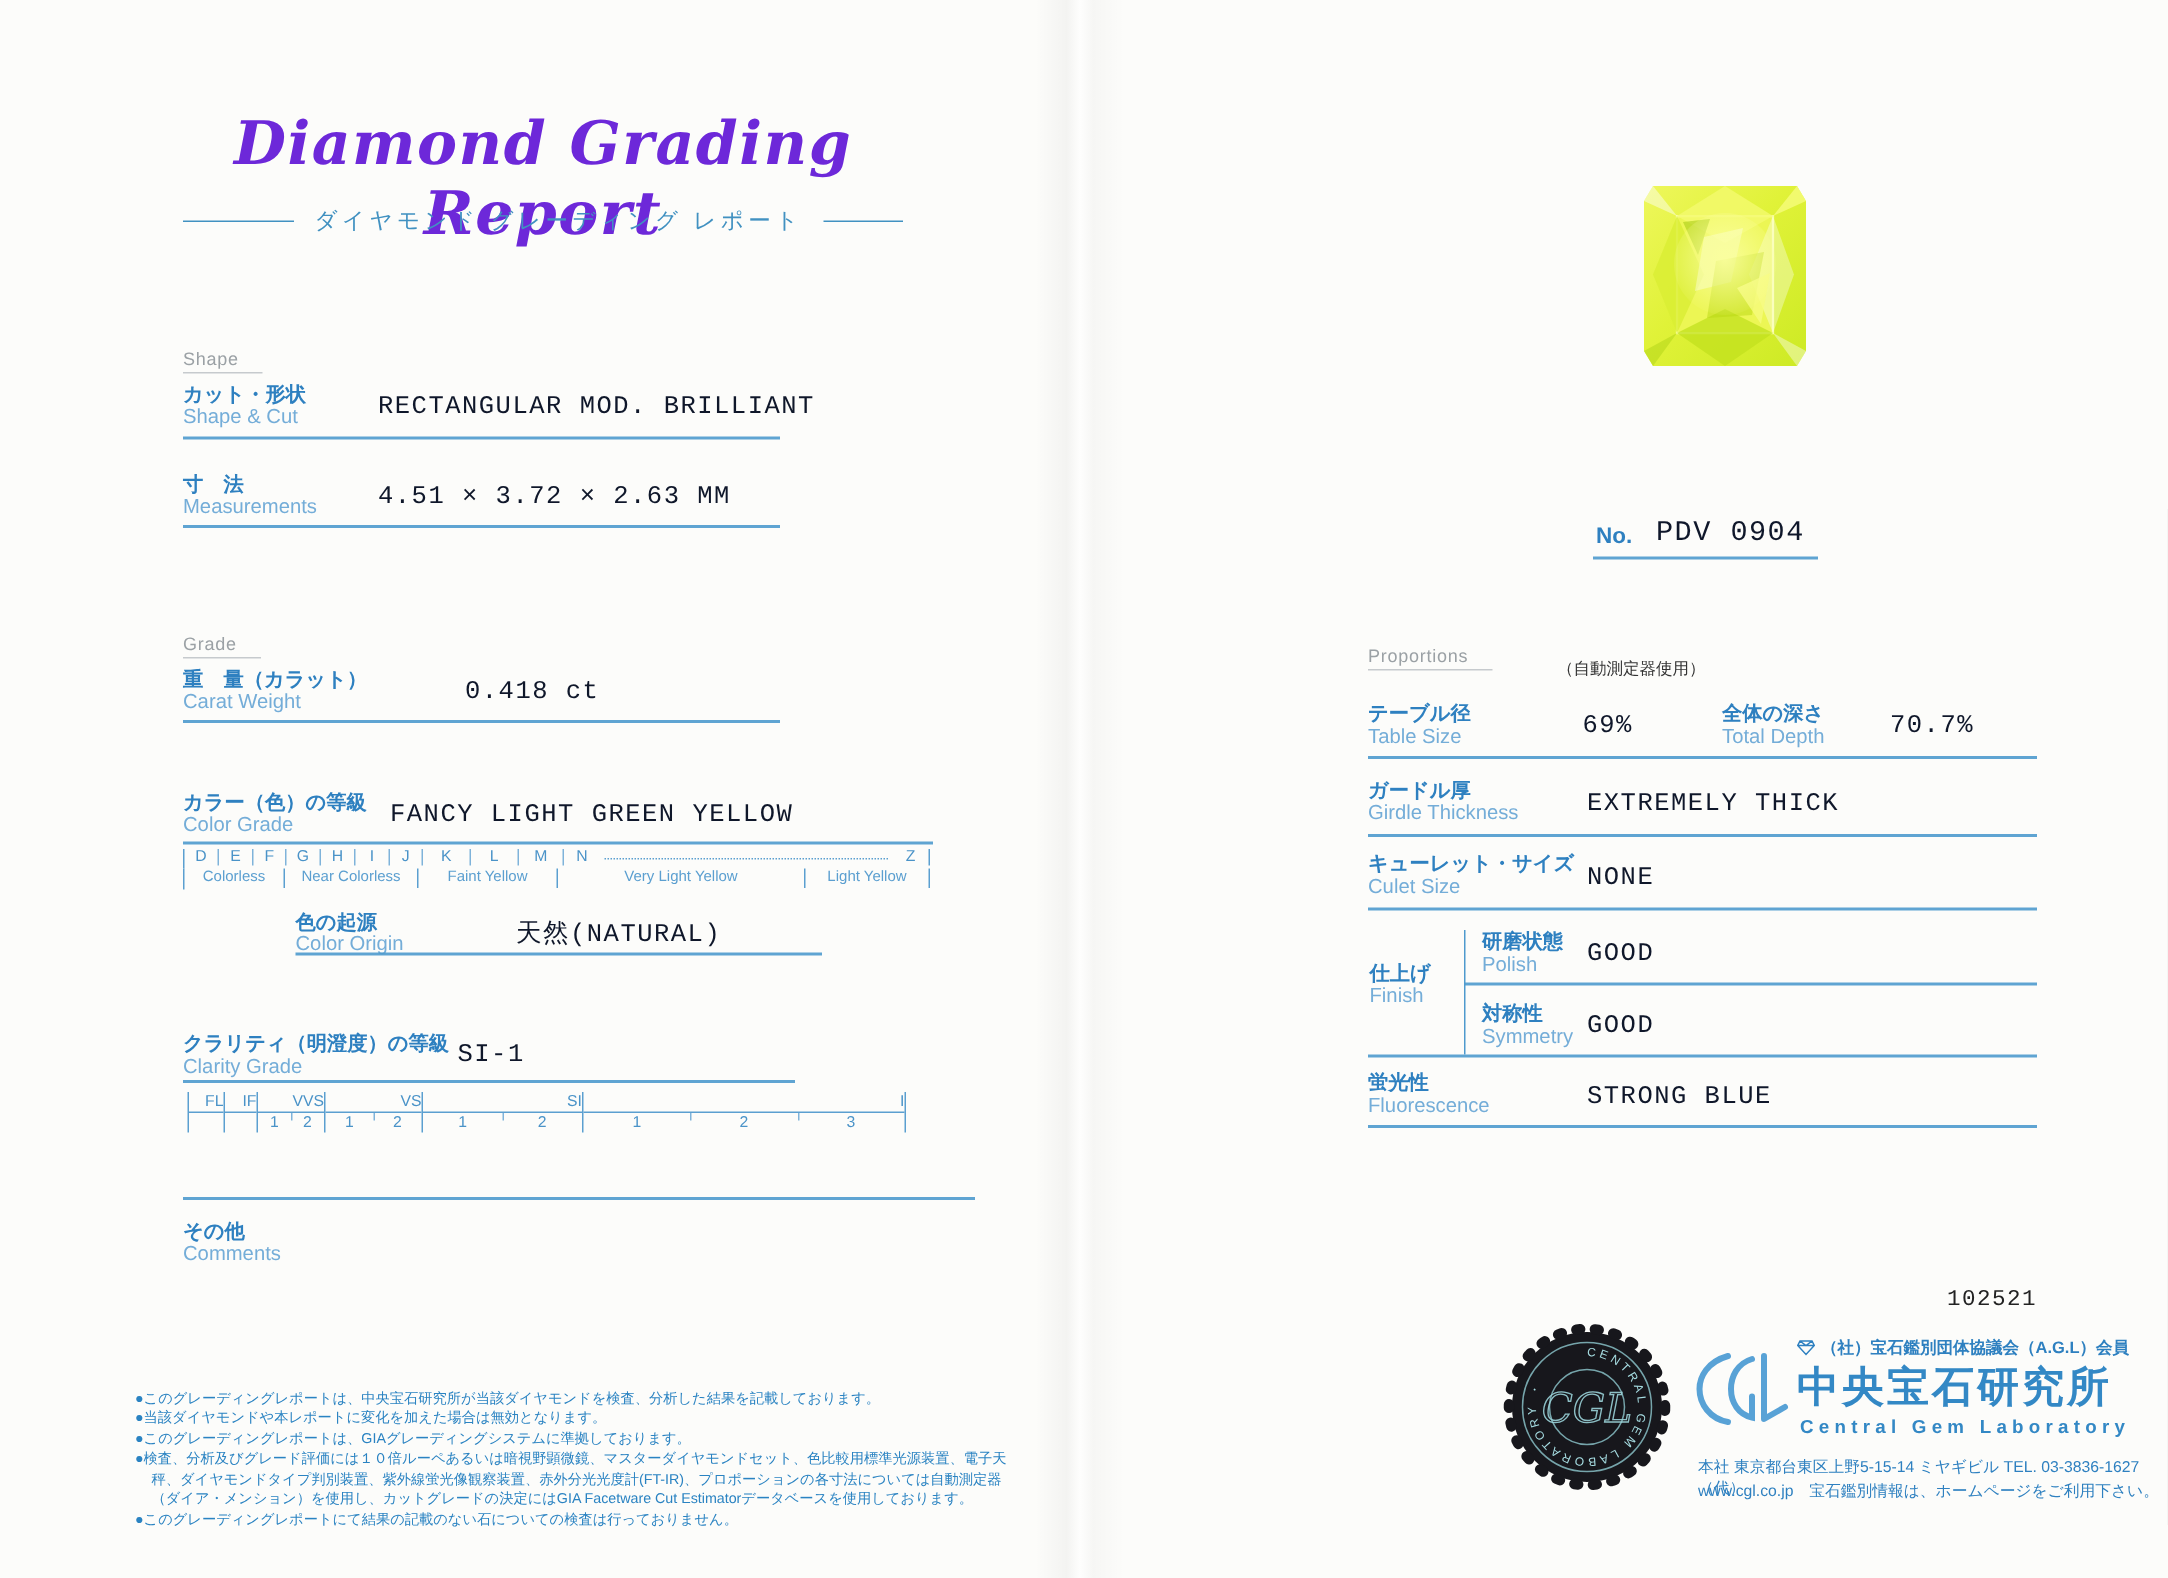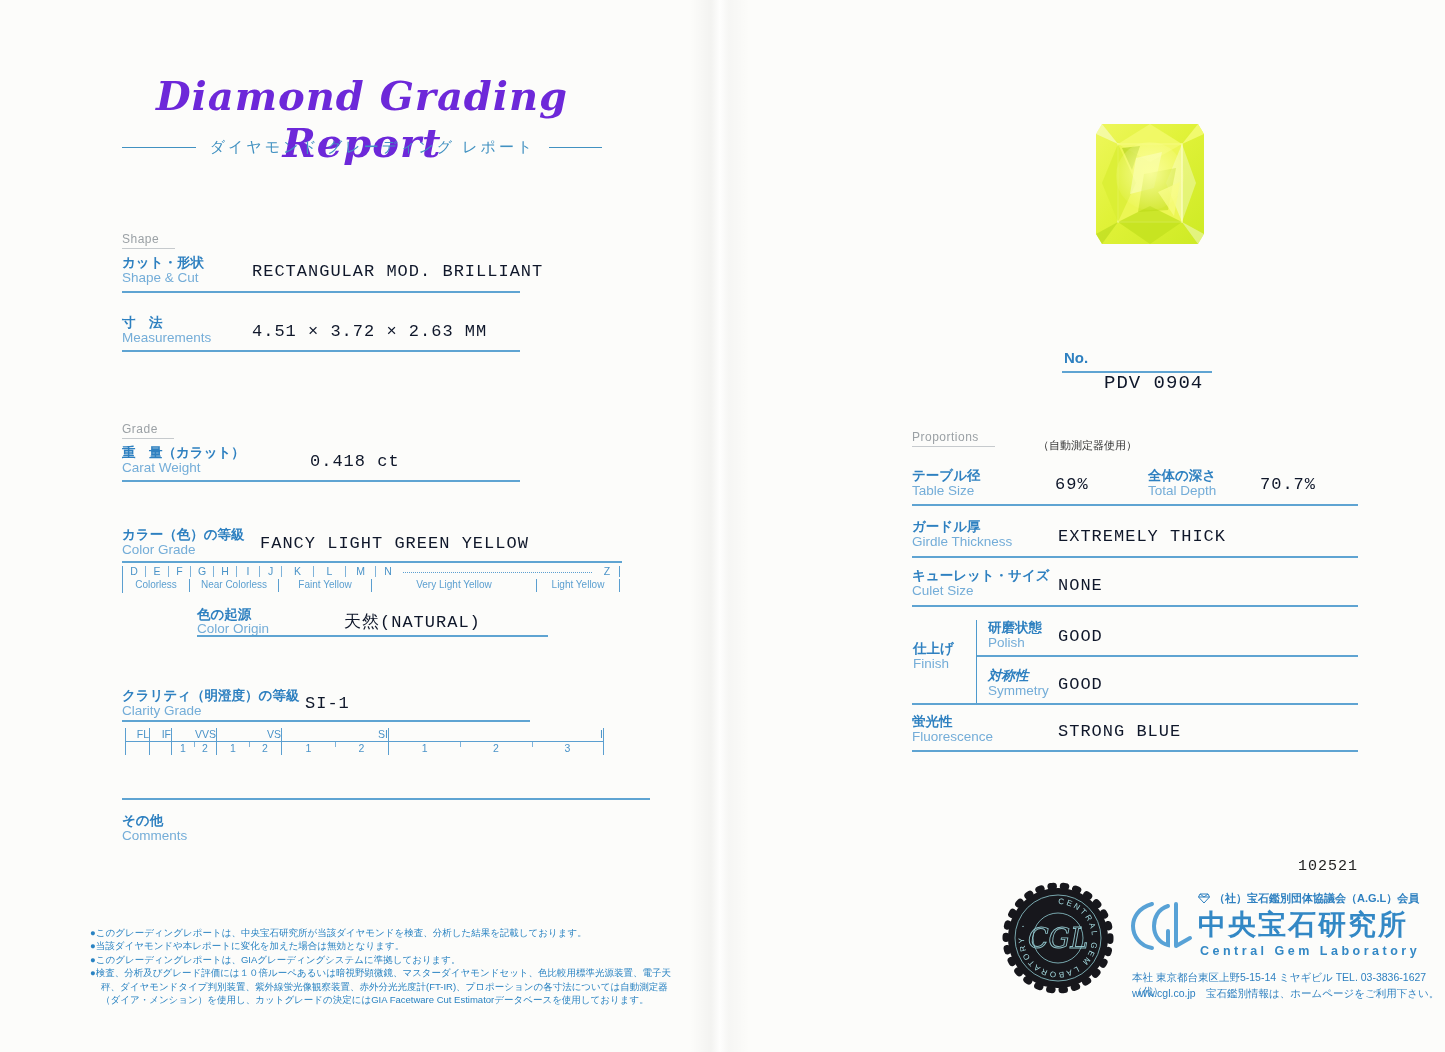--- a/index.html
+++ b/index.html
@@ -158,20 +158,21 @@
   <div class="abs rule" style="left:122px;top:798px;width:528px;"></div>
   <div class="abs jp" style="left:122px;top:812px;">その他</div>
   <div class="abs en" style="left:122px;top:828px;">Comments</div>
   <div class="abs val" style="left:300px;top:820px;"></div>
 
   <div class="abs notes" style="left:90px;top:926px;width:582px;">
     <div>●このグレーディングレポートは、中央宝石研究所が当該ダイヤモンドを検査、分析した結果を記載しております。</div>
     <div>●当該ダイヤモンドや本レポートに変化を加えた場合は無効となります。</div>
     <div>●このグレーディングレポートは、GIAグレーディングシステムに準拠しております。</div>
     <div>●検査、分析及びグレード評価には１０倍ルーペあるいは暗視野顕微鏡、マスターダイヤモンドセット、色比較用標準光源装置、電子天秤、ダイヤモンドタイプ判別装置、紫外線蛍光像観察装置、赤外分光光度計(FT-IR)、プロポーションの各寸法については自動測定器（ダイア・メンション）を使用し、カットグレードの決定にはGIA Facetware Cut Estimatorデータベースを使用しております。</div>
+    <div>●このグレーディングレポートにて結果の記載のない石についての検査は行っておりません。</div>
   </div>
 
   <svg class="abs" style="left:1092px;top:118px;" width="116" height="132" viewBox="0 0 116 132">
     <defs>
       <linearGradient id="gy" x1="0" y1="0" x2="1" y2="1">
         <stop offset="0" stop-color="#eef75c"></stop>
         <stop offset="0.45" stop-color="#e0f238"></stop>
         <stop offset="1" stop-color="#cdea24"></stop>
       </linearGradient>
       <radialGradient id="gc" cx="0.5" cy="0.45" r="0.6">
@@ -190,21 +191,21 @@
     <polygon points="26,26 44,65 26,104 10,65" fill="#d9ee33" opacity="0.8"></polygon>
     <polygon points="90,26 104,65 90,104 74,65" fill="#ffffff" opacity="0.35"></polygon>
     <polygon points="44,40 70,34 62,70 38,76" fill="#ffffff" opacity="0.45"></polygon>
     <polygon points="52,56 84,50 76,92 46,94" fill="#b9d714" opacity="0.5"></polygon>
     <polygon points="30,30 48,28 40,52" fill="#9dc50e" opacity="0.5"></polygon>
     <polygon points="66,74 88,64 82,98" fill="#f6fb7d" opacity="0.8"></polygon>
     <circle cx="58" cy="58" r="34" fill="url(#gc)"></circle>
   </svg>
 
   <div class="abs jp" style="left:1064px;top:349px;font-size:15px;">No.</div>
-  <div class="abs val" style="left:1104px;top:344px;font-size:19px;margin-top:28px;">PDV 0904</div>
+  <div class="abs val" style="left:1104px;top:344px;font-size:19px;">PDV 0904</div>
   <div class="abs rule" style="left:1062px;top:371px;width:150px;"></div>
 
   <div class="abs sec" style="left:912px;top:430px;">Proportions</div>
   <div class="abs" style="left:1038px;top:438px;font-size:11px;color:#333;">（自動測定器使用）</div>
 
   <div class="abs jp" style="left:912px;top:467px;">テーブル径</div>
   <div class="abs en" style="left:912px;top:483px;">Table Size</div>
   <div class="abs val" style="left:1055px;top:475px;">69%</div>
   <div class="abs jp" style="left:1148px;top:467px;">全体の深さ</div>
   <div class="abs en" style="left:1148px;top:483px;">Total Depth</div>
@@ -223,21 +224,21 @@
 
   <div class="abs jp" style="left:913px;top:640px;">仕上げ</div>
   <div class="abs en" style="left:913px;top:656px;">Finish</div>
   <div class="abs vline" style="left:976px;top:620px;height:83px;"></div>
 
   <div class="abs jp" style="left:988px;top:619px;">研磨状態</div>
   <div class="abs en" style="left:988px;top:635px;">Polish</div>
   <div class="abs val" style="left:1058px;top:627px;">GOOD</div>
   <div class="abs rule" style="left:976px;top:655px;width:382px;"></div>
 
-  <div class="abs jp" style="left:988px;top:667px;font-style:italic;">対称性</div>
+  <div class="abs jp" style="left:988px;top:667px;">対称性</div>
   <div class="abs en" style="left:988px;top:683px;">Symmetry</div>
   <div class="abs val" style="left:1058px;top:675px;">GOOD</div>
   <div class="abs rule" style="left:912px;top:703px;width:446px;"></div>
 
   <div class="abs jp" style="left:912px;top:713px;">蛍光性</div>
   <div class="abs en" style="left:912px;top:729px;">Fluorescence</div>
   <div class="abs val" style="left:1058px;top:722px;">STRONG BLUE</div>
   <div class="abs rule" style="left:912px;top:750px;width:446px;"></div>
 
   <div class="abs serial" style="left:1298px;top:858px;">102521</div>

